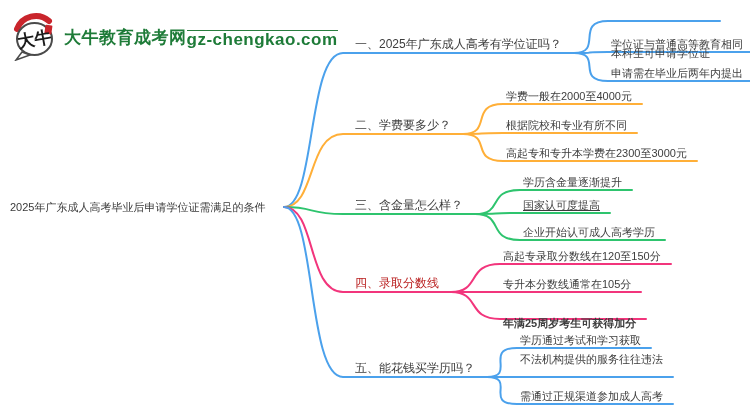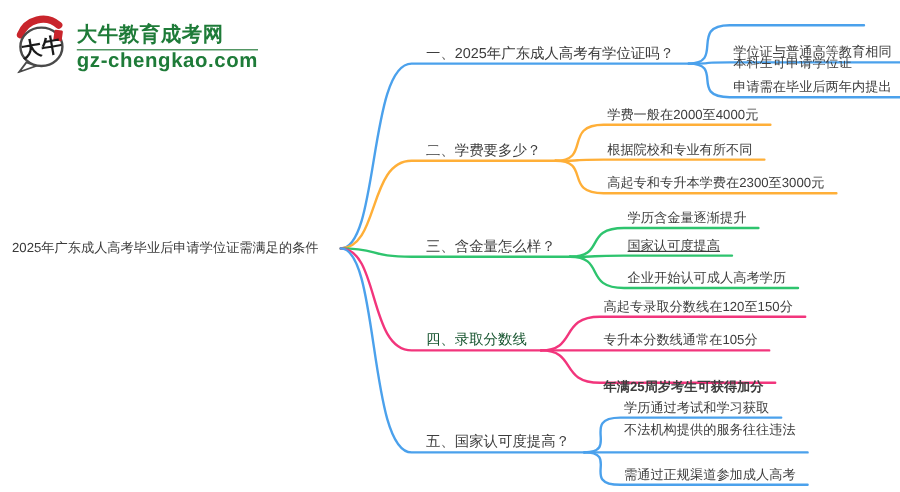--- a/index.html
+++ b/index.html
@@ -8,21 +8,21 @@
     font-family:"Liberation Sans","DejaVu Sans",sans-serif;
   }
   .stage{position:absolute;inset:0;}
   #map-svg{position:absolute;left:0;top:0;z-index:0;}
   .node{position:absolute;white-space:nowrap;color:#3d3d3d;z-index:1;}
   .root-title{font-size:11px;line-height:16px;color:#3a3a3a;}
   .branch-label{font-size:12px;line-height:15px;}
   .child-label{font-size:11px;line-height:14px;}
   
   .logo{position:absolute;left:12px;top:11px;display:flex;align-items:center;gap:6px;z-index:2;}
-  .logo-text{display:flex;flex-direction:column;}
+  .logo-text{display:flex;flex-direction:row;}
   .logo-title{font-size:17px;font-weight:bold;color:#1e7b38;letter-spacing:0.5px;line-height:20px;}
   .logo-domain{font-size:17px;font-weight:bold;color:#1e7b38;border-top:1.5px solid #2a7d3f;
                margin-top:2px;padding-top:1px;letter-spacing:0.5px;line-height:15px;}
 </style>
 </head>
 <body>
 
 <div class="stage">
   <svg id="map-svg" width="750" height="410">
       <path d="M 284,207 C 316,207 307,53 343,53 L 574,53" fill="none" stroke="#4ba1ec" stroke-width="2" stroke-linecap="round"></path>
@@ -71,22 +71,22 @@
       <div class="node child-label" style="left: 611px; top: 37px; color: rgb(61, 61, 61); text-align: center;">学位证与普通高等教育相同</div>
       <div class="node child-label" style="left: 611px; top: 66px; color: rgb(61, 61, 61);">申请需在毕业后两年内提出</div>
       <div class="node branch-label" style="left: 355px; top: 118px; color: rgb(61, 61, 61);">二、学费要多少？</div>
       <div class="node child-label" style="left: 506px; top: 89px; color: rgb(61, 61, 61);">学费一般在2000至4000元</div>
       <div class="node child-label" style="left: 506px; top: 118px; color: rgb(61, 61, 61);">根据院校和专业有所不同</div>
       <div class="node child-label" style="left: 506px; top: 146px; color: rgb(61, 61, 61);">高起专和专升本学费在2300至3000元</div>
       <div class="node branch-label" style="left: 355px; top: 198px; color: rgb(61, 61, 61);">三、含金量怎么样？</div>
       <div class="node child-label" style="left: 523px; top: 175px; color: rgb(61, 61, 61);">学历含金量逐渐提升</div>
       <div class="node child-label" style="left: 523px; top: 198px; color: rgb(61, 61, 61); text-decoration: underline;">国家认可度提高</div>
       <div class="node child-label" style="left: 523px; top: 225px; color: rgb(61, 61, 61);">企业开始认可成人高考学历</div>
-      <div class="node branch-label" style="left: 355px; top: 276px; color: #14532d;">四、录取分数线</div>
+      <div class="node branch-label" style="left: 355px; top: 276px; color: #b91c1c;">四、录取分数线</div>
       <div class="node child-label" style="left: 503px; top: 249px; color: rgb(61, 61, 61);">高起专录取分数线在120至150分</div>
       <div class="node child-label" style="left: 503px; top: 277px; color: rgb(61, 61, 61);">专升本分数线通常在105分</div>
       <div class="node child-label" style="left: 503px; top: 316px; color: rgb(61, 61, 61); font-weight: bold;">年满25周岁考生可获得加分</div>
-      <div class="node branch-label" style="left: 355px; top: 361px; color: rgb(61, 61, 61);">五、国家认可度提高？</div>
+      <div class="node branch-label" style="left: 355px; top: 361px; color: rgb(61, 61, 61);">五、能花钱买学历吗？</div>
       <div class="node child-label" style="left: 520px; top: 333px; color: rgb(61, 61, 61);">学历通过考试和学习获取</div>
       <div class="node child-label" style="left: 520px; top: 352px; color: rgb(61, 61, 61);">不法机构提供的服务往往违法</div>
       <div class="node child-label" style="left: 520px; top: 389px; color: rgb(61, 61, 61);">需通过正规渠道参加成人高考</div>
     </div>
 </div>
 
 </body></html>

